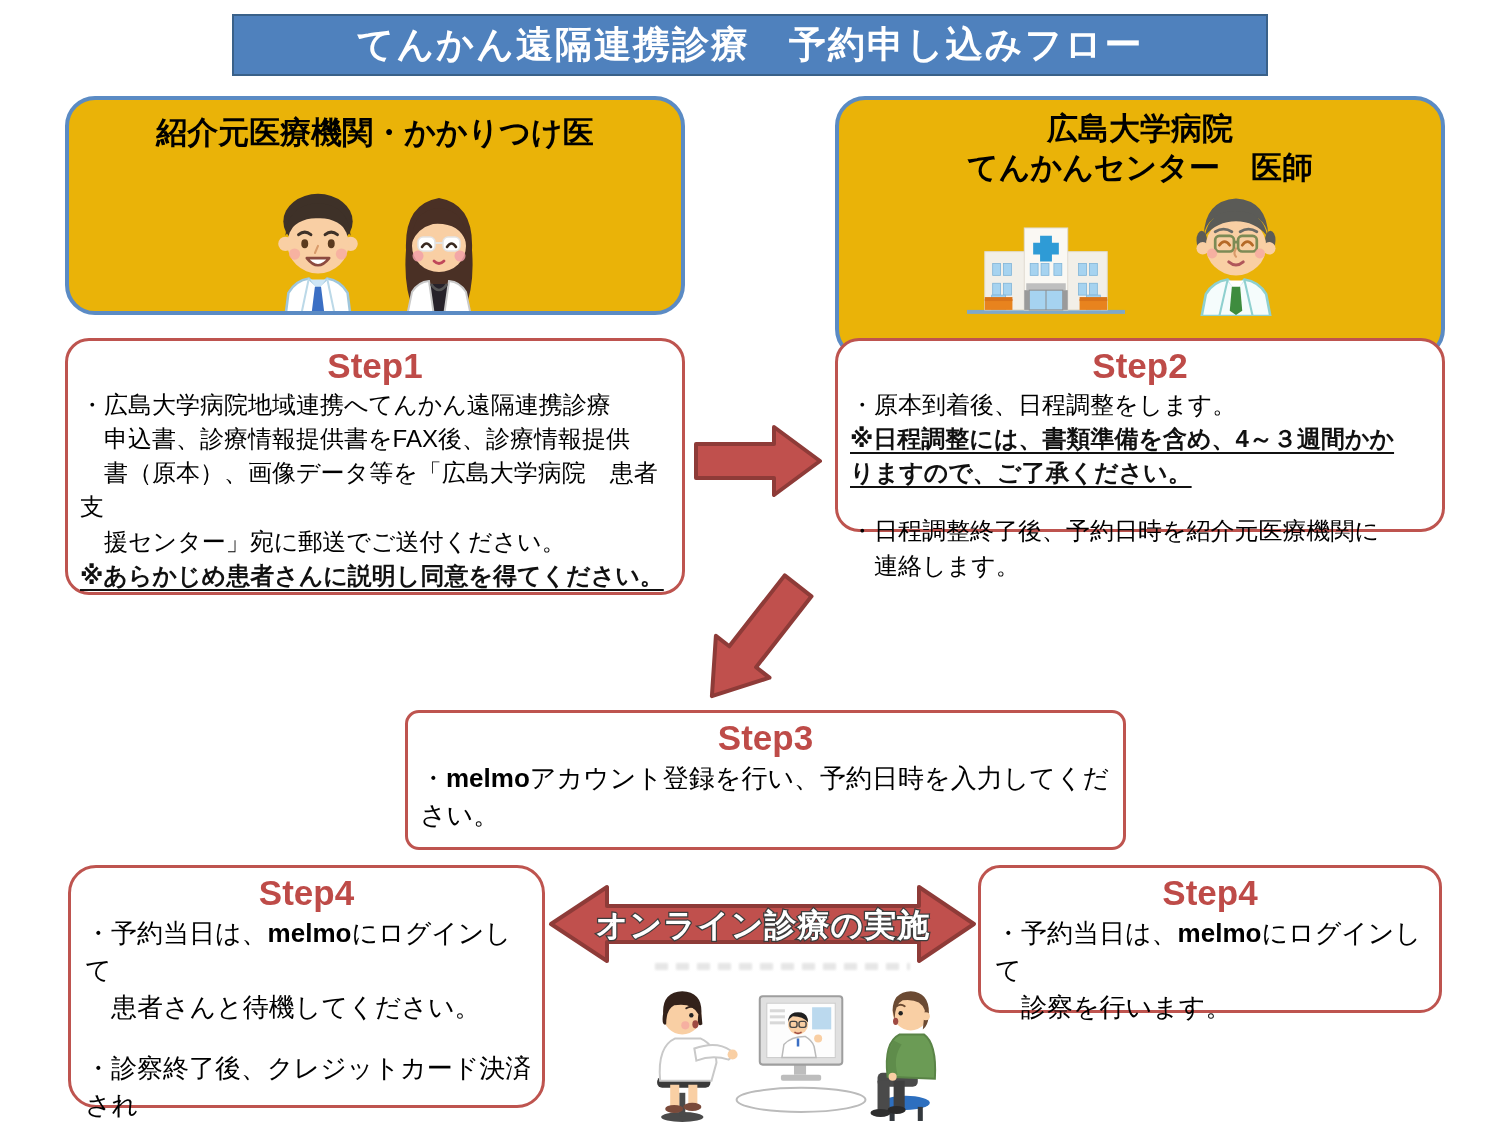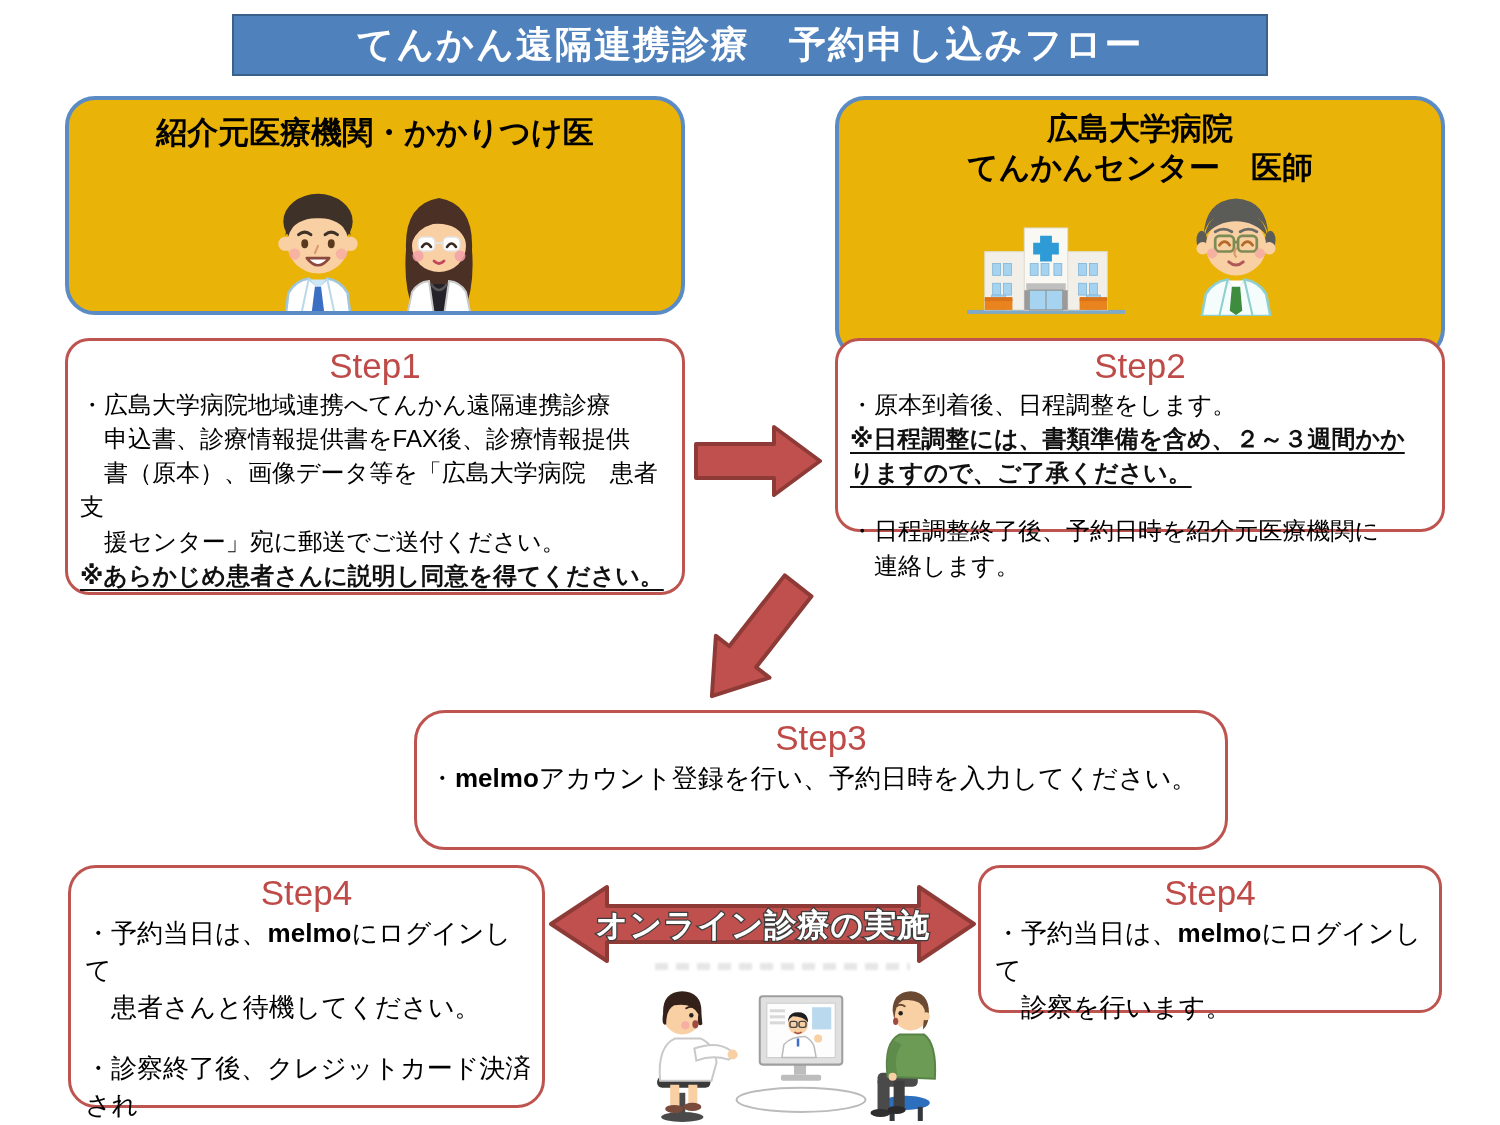--- a/index.html
+++ b/index.html
@@ -28,25 +28,25 @@
     text-align:center;font-size:31px;font-weight:bold;color:#000;margin-top:14px;line-height:1.25;
   }
   .actor-label.two-line{margin-top:10px;}
 
   
   .step-box{
     background:#fff;border:3px solid #BE544F;border-radius:24px;box-sizing:border-box;
   }
   .step-box.s1{left:65px;top:338px;width:620px;height:257px;}
   .step-box.s2{left:835px;top:338px;width:610px;height:194px;}
-  .step-box.s3{left:414px;top:710px;width:814px;height:140px;border-radius:31px;}
+  .step-box.s3{left:405px;top:710px;width:721px;height:140px;border-radius:14px;}
   .step-box.s4l{left:68px;top:865px;width:477px;height:243px;border-radius:28px;}
   .step-box.s4r{left:978px;top:865px;width:464px;height:148px;border-radius:22px;}
   .step-title{
-    text-align:center;color:#BE4B48;font-size:35px;font-weight:normal;margin-top:5px;line-height:1.15;
+    text-align:center;color:#BE4B48;font-size:35px;font-weight:bold;margin-top:5px;line-height:1.15;
   }
   .step-body{
     font-size:24px;line-height:1.42;color:#000;white-space:pre-line;padding:2px 8px 0 12px;
   }
   .step-note{
     font-size:24px;line-height:1.42;font-weight:bold;white-space:pre-line;padding:0 8px 0 12px;
     text-decoration:underline;text-underline-offset:5px;text-decoration-thickness:2px;
   }
   .s3 .step-body{font-size:26px;}
   .s4l .step-body,.s4r .step-body{font-size:26px;padding-left:14px;}
@@ -189,21 +189,21 @@
     <div class="step-note">※あらかじめ患者さんに説明し同意を得てください。</div>
   </div>
 
   <svg class="abs" style="left:692px;top:420px" width="132" height="82" viewBox="0 0 132 82">
     <polygon points="4,24 82,24 82,7 128,41 82,75 82,58 4,58" fill="#C0504D" stroke="#8E3B38" stroke-width="4" stroke-linejoin="round"></polygon>
   </svg>
 
   <div class="abs step-box s2">
     <div class="step-title">Step2</div>
     <div class="step-body">・原本到着後、日程調整をします。</div>
-    <div class="step-note">※日程調整には、書類準備を含め、２～３週間かか
+    <div class="step-note">※日程調整には、書類準備を含め、4～３週間かか
 りますので、ご了承ください。</div>
     <div class="gap"></div>
     <div class="step-body">・日程調整終了後、予約日時を紹介元医療機関に
 　連絡します。</div>
   </div>
 
   <div class="abs arrow-diag">
     <svg width="150" height="82" viewBox="0 0 150 82">
       <polygon points="5,24 95,24 95,7 145,41 95,75 95,58 5,58" fill="#C0504D" stroke="#8E3B38" stroke-width="4" stroke-linejoin="round"></polygon>
     </svg>

